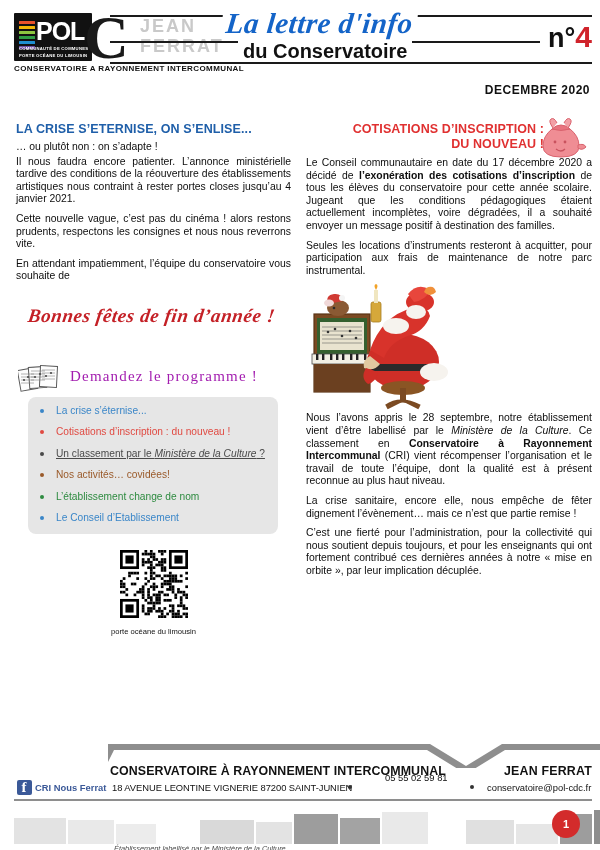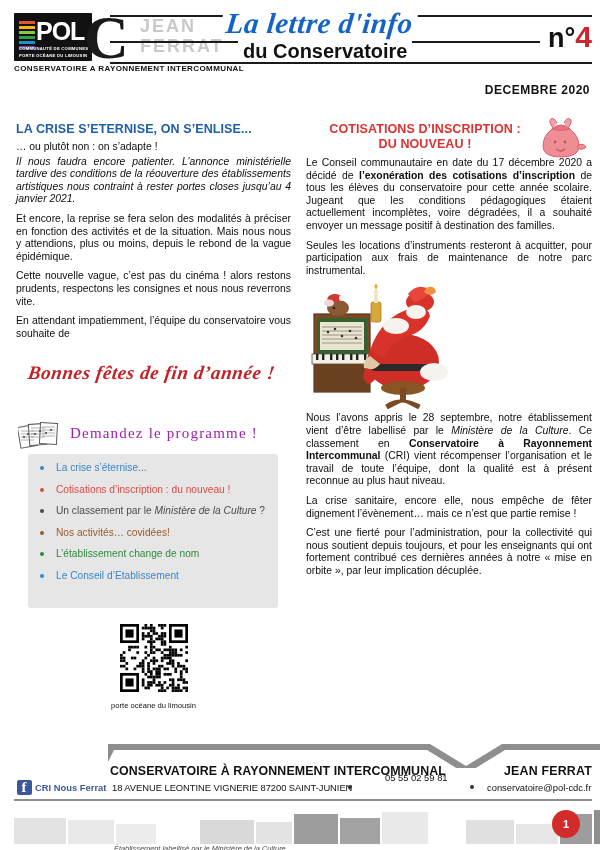--- a/index.html
+++ b/index.html
@@ -91,21 +91,21 @@
   
   .cols { position: absolute; left: 0; top: 122px; width: 600px; }
   .col-left { position: absolute; left: 16px; top: 0; width: 275px; }
   .col-right { position: absolute; left: 306px; top: 0; width: 286px; }
 
   h2.sec {
     font-size: 12.5px; font-weight: bold; letter-spacing: .1px;
     margin-bottom: 5px;
   }
   h2.blue { color: #1f5fa9; }
-  h2.red  { color: #e03030; text-align: center; line-height: 15px; }
+  h2.red  { color: #e03030; text-align: right; line-height: 15px; }
   h2.gray { color: #8a8a8a; font-size: 12.5px; line-height: 15px; }
   h2.gray .l1 { display: block; text-align: center; }
   h2.gray .l2 { display: block; text-align: left; }
 
   p.body {
     font-size: 10.4px; line-height: 12.6px; color: #0d0d0d;
     text-align: justify; margin-bottom: 7px;
   }
   p.body b { font-weight: bold; }
   p.body i { font-style: italic; }
@@ -120,22 +120,22 @@
   
   .prog-head { position: relative; height: 36px; margin-top: 34px; }
   .prog-icon { position: absolute; left: 2px; top: 2px; width: 44px; height: 30px; }
   .prog-title {
     position: absolute; left: 54px; top: 7px;
     font-size: 15px; color: #a21caf;
     font-family: "Liberation Serif", serif;
     letter-spacing: 1.2px;
   }
   .prog-box {
-    background: #e6e6e6; border-radius: 3px;
-    padding: 8px 10px 24px 10px; width: 250px; margin-left: 12px;
+    background: #e6e6e6; border-radius: 8px;
+    padding: 8px 10px 8px 10px; width: 250px; margin-left: 12px;
   }
   ul.toc { list-style: none; }
   ul.toc li {
     position: relative; padding-left: 18px;
     font-size: 10.2px; line-height: 12px; margin-bottom: 9.5px;
   }
   ul.toc li:last-child { margin-bottom: 2px; }
   ul.toc li .dot {
     position: absolute; left: 2px; top: 4px;
     width: 4px; height: 4px; border-radius: 50%;
@@ -237,22 +237,21 @@
     <div class="cri-line">CONSERVATOIRE A RAYONNEMENT INTERCOMMUNAL</div>
     <div class="date-line">DECEMBRE 2020</div>
   </div>
 
   <div class="cols">
 
     <div class="col-left">
       <h2 class="sec blue">LA CRISE S’ETERNISE, ON S’ENLISE...</h2>
 
       <p class="body">… ou plutôt non : on s’adapte !</p>
-      <p class="body" style="margin-top:-5px;font-style:italic;">Il nous faudra encore patienter. L’annonce ministérielle tardive des conditions de la réouverture des établissements artistiques nous contraint à rester portes closes jusqu’au 4 janvier 2021.</p>
-      <p class="body">Et encore, la reprise se fera selon des modalités à préciser en fonction des activités et de la situation. Mais nous nous y attendions, plus ou moins, depuis le rebond de la vague épidémique.</p>
+      <p class="body" style="margin-top:-5px;">Il nous faudra encore patienter. L’annonce ministérielle tardive des conditions de la réouverture des établissements artistiques nous contraint à rester portes closes jusqu’au 4 janvier 2021.</p>
       <p class="body">Cette nouvelle vague, c’est pas du cinéma ! alors restons prudents, respectons les consignes et nous nous reverrons vite.</p>
       <p class="body">En attendant impatiemment, l’équipe du conservatoire vous souhaite de</p>
 
       <div class="greeting">Bonnes fêtes de fin d’année !</div>
 
       <div class="prog-head">
         <div class="prog-icon">
           <svg viewBox="0 0 44 30" width="44" height="30">
             <g stroke="#5a5a5a" stroke-width="1" fill="#fdfdfd">
               <rect x="1" y="6" width="17" height="21" transform="rotate(-10 9 16)"></rect>
@@ -274,21 +273,21 @@
             </g>
           </svg>
         </div>
         <div class="prog-title">Demandez le programme !</div>
       </div>
 
       <div class="prog-box">
         <ul class="toc" id="tocList">
             <li style="color: rgb(58, 134, 200);"><span class="dot" style="background: rgb(58, 134, 200);"></span><span>La crise s’éternise...</span></li>
             <li style="color: rgb(224, 74, 66);"><span class="dot" style="background: rgb(224, 74, 66);"></span><span>Cotisations d’inscription : du nouveau !</span></li>
-            <li style="color: rgb(74, 74, 74);"><span class="dot" style="background: rgb(74, 74, 74);"></span><span>Un classement par le </span><i>Ministère de la Culture</i><span> ?</span></li>
+            <li style="color: rgb(74, 74, 74); text-decoration: underline;"><span class="dot" style="background: rgb(74, 74, 74);"></span><span>Un classement par le </span><i>Ministère de la Culture</i><span> ?</span></li>
             <li style="color: rgb(154, 90, 42);"><span class="dot" style="background: rgb(154, 90, 42);"></span><span>Nos activités… covidées!</span></li>
             <li style="color: rgb(46, 139, 64);"><span class="dot" style="background: rgb(46, 139, 64);"></span><span>L’établissement change de nom</span></li>
             <li style="color: rgb(58, 134, 200);"><span class="dot" style="background: rgb(58, 134, 200);"></span><span>Le Conseil d’Etablissement</span></li>
           </ul>
       </div>
 
       <div class="qr-wrap">
         <div class="qr" id="qrBox"><svg viewBox="0 0 25 25" width="68" height="68">
               <rect width="25" height="25" fill="#fff"></rect>
               <rect x="9" y="0" width="1" height="1" fill="#000"></rect>

